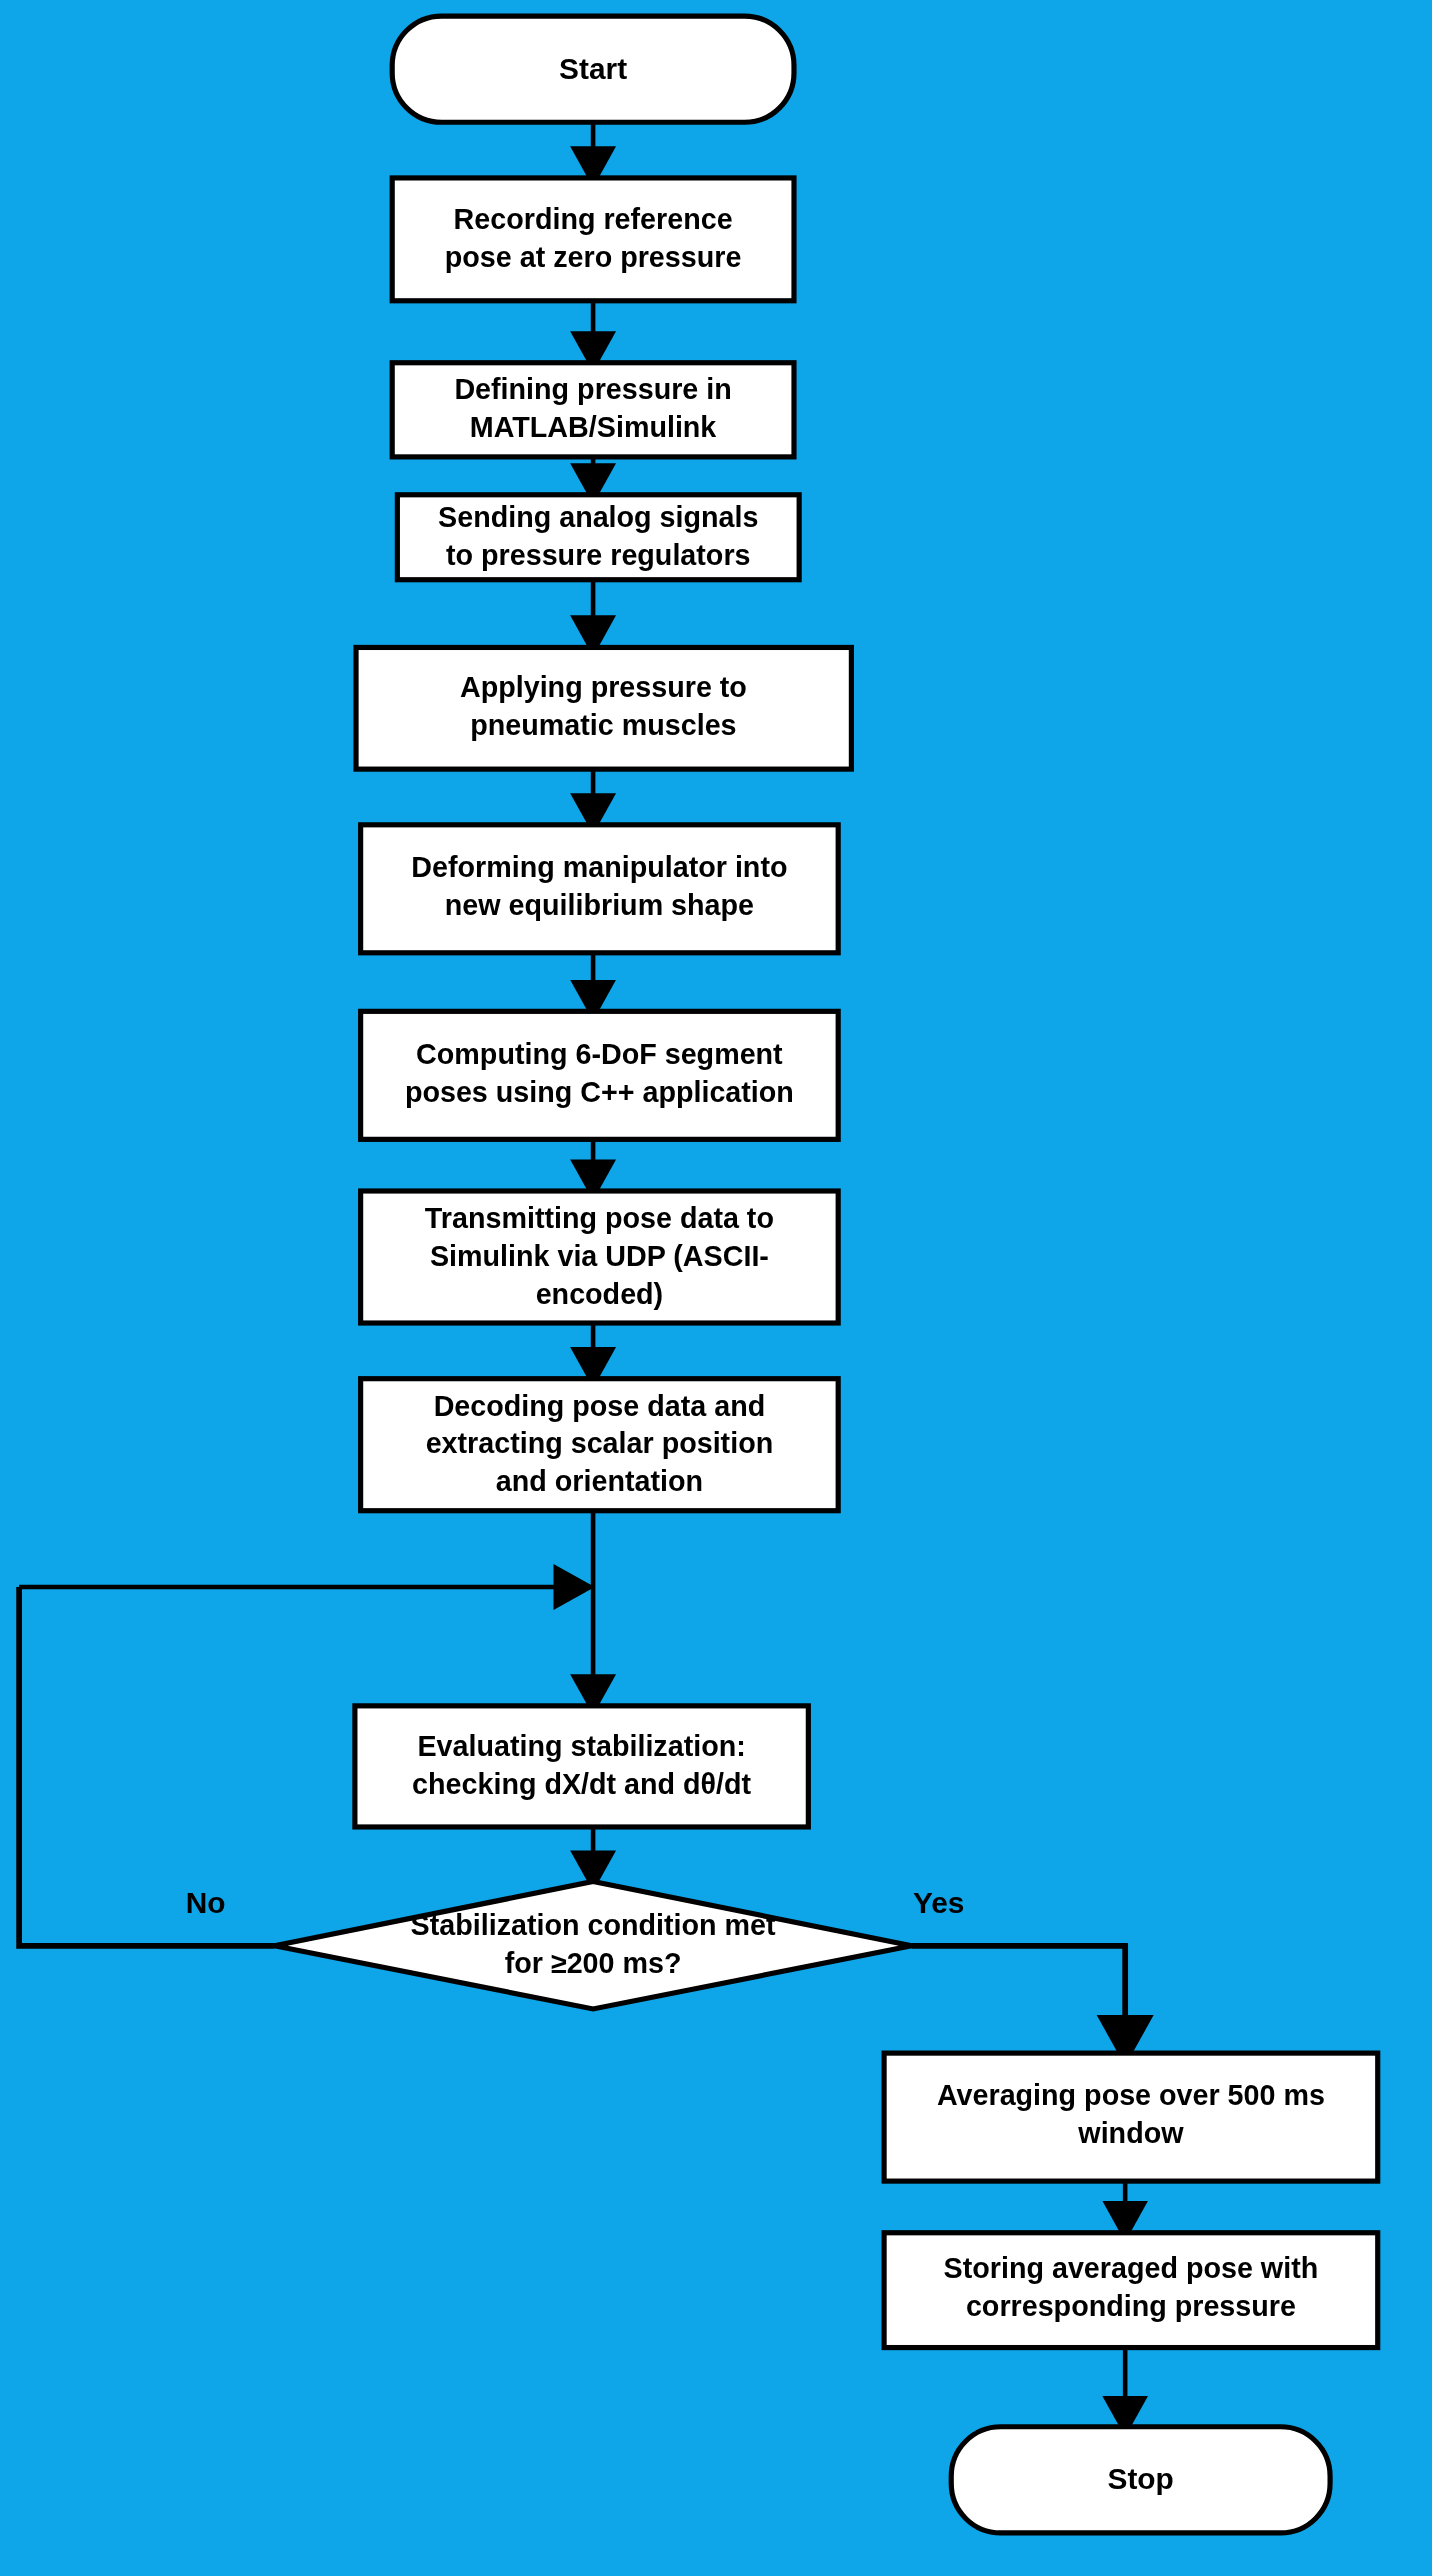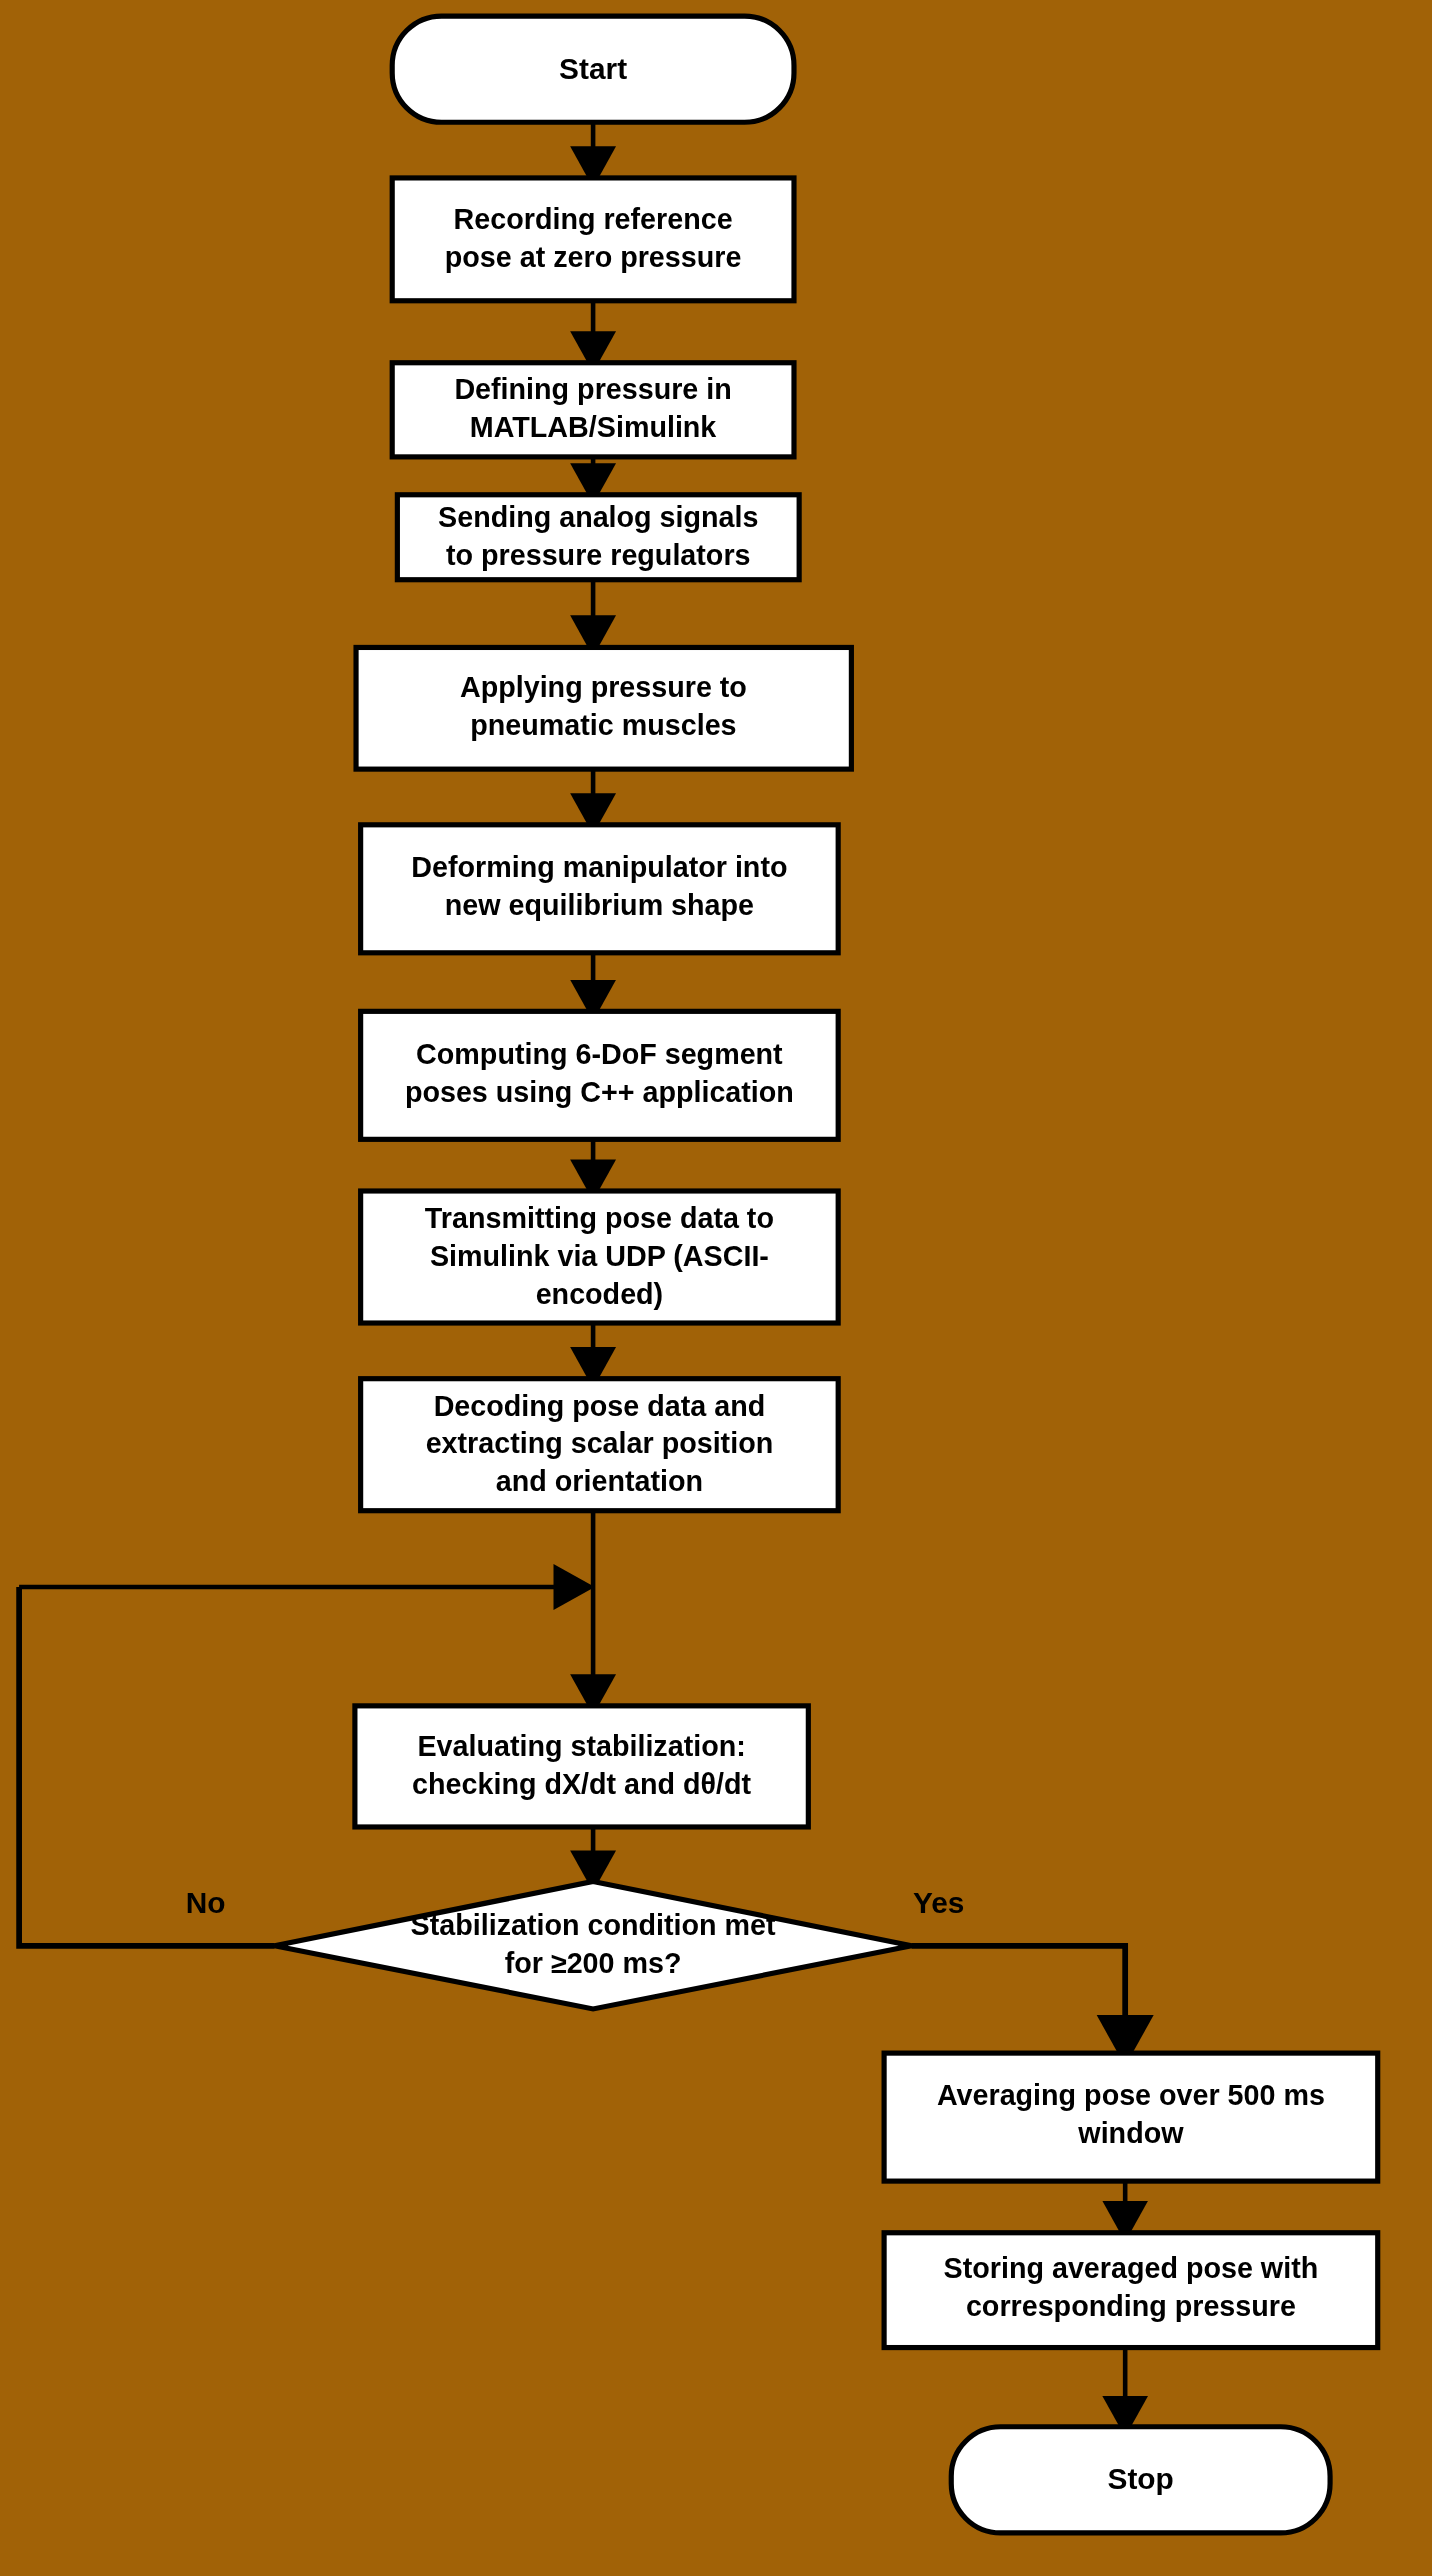--- a/index.html
+++ b/index.html
@@ -11,21 +11,21 @@
   body {
     width: 1433px;
     height: 2576px;
     font-family: "Liberation Sans", sans-serif;
     overflow: hidden;
   }
   #flowchart-root {
     position: relative;
     width: 1433px;
     height: 2576px;
-    background: #a16207;
+    background: #0ea5e9;
   }
   svg.flow-canvas {
     position: absolute;
     top: 0;
     left: 0;
     width: 1433px;
     height: 2576px;
     display: block;
   }
   .node-shape {

